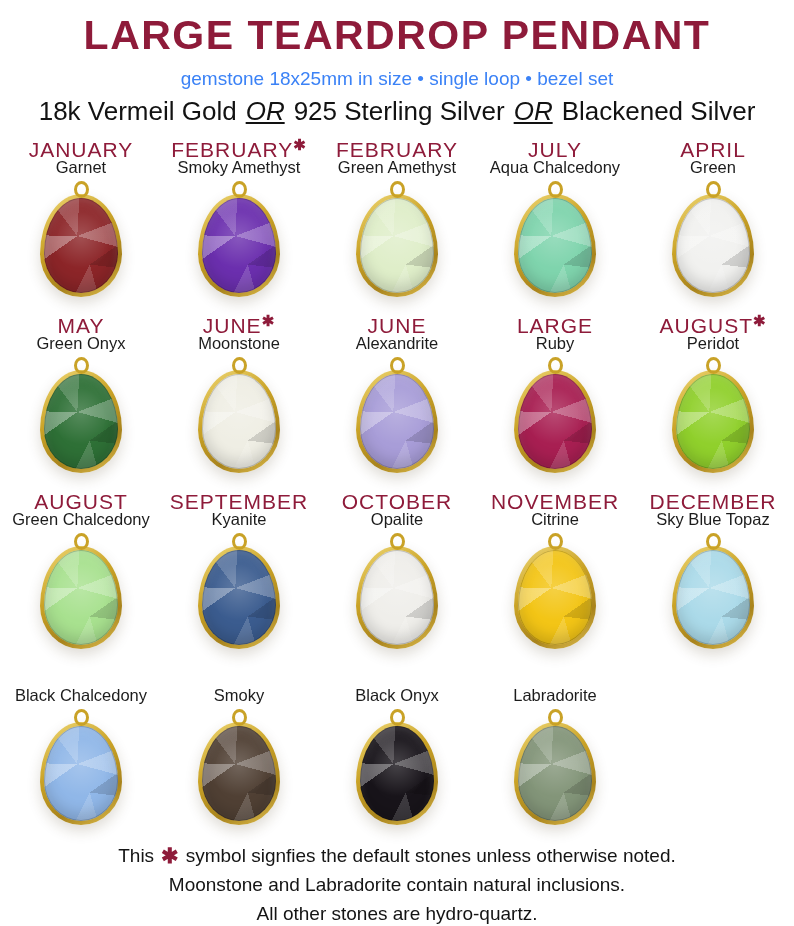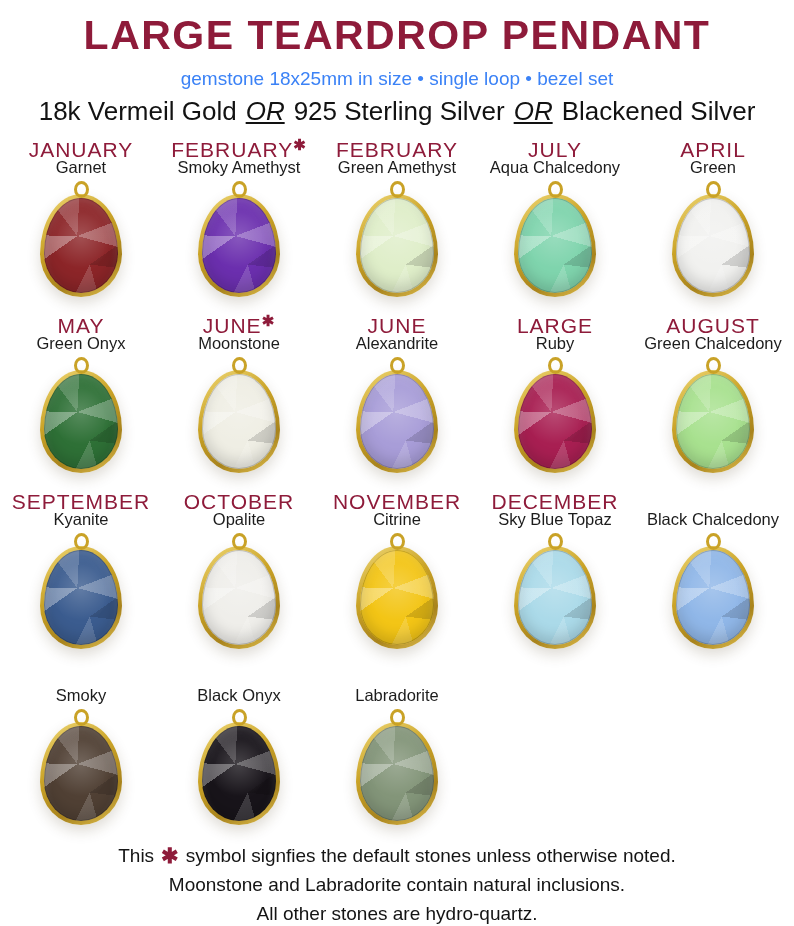--- a/index.html
+++ b/index.html
@@ -164,20 +164,30 @@
     <div class="month"><span>LARGE</span><span class="mstar"></span></div>
     <div class="sname">Ruby</div>
     <div class="pendant">
         <span class="loop"></span>
         <span class="bezel">
           <span class="gem" style="--gem: #a81f52;"></span>
         </span>
       </div>
   </div>
 
+  <div class="cell">
+    <div class="month"><span>AUGUST</span><span class="mstar">✱</span></div>
+    <div class="sname">Peridot</div>
+    <div class="pendant">
+        <span class="loop"></span>
+        <span class="bezel">
+          <span class="gem" style="--gem: #90d02c;"></span>
+        </span>
+      </div>
+  </div>
 
   <div class="cell">
     <div class="month"><span>AUGUST</span><span class="mstar"></span></div>
     <div class="sname">Green Chalcedony</div>
     <div class="pendant">
         <span class="loop"></span>
         <span class="bezel">
           <span class="gem" style="--gem: #a8e18f;"></span>
         </span>
       </div>

